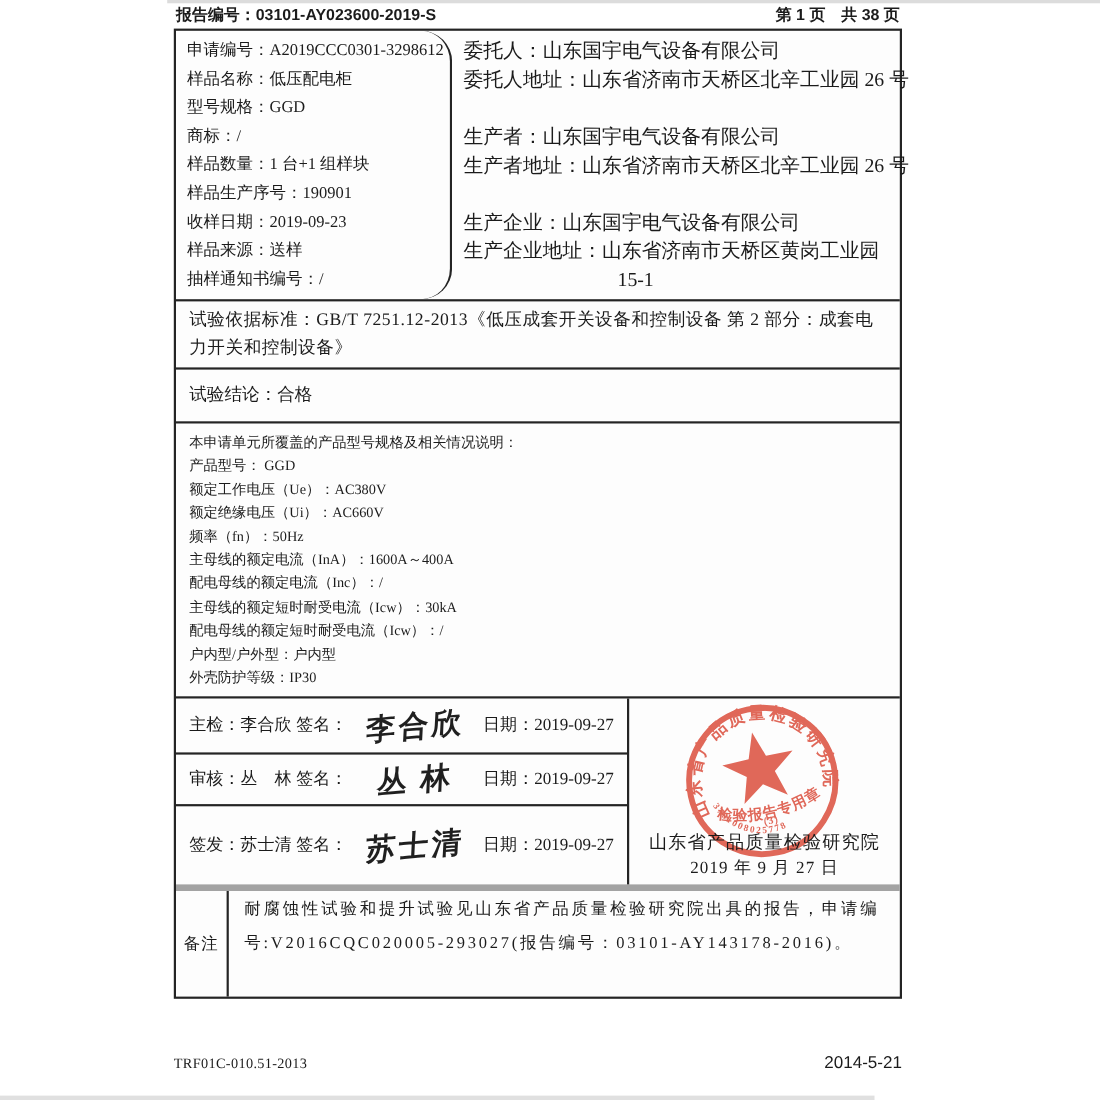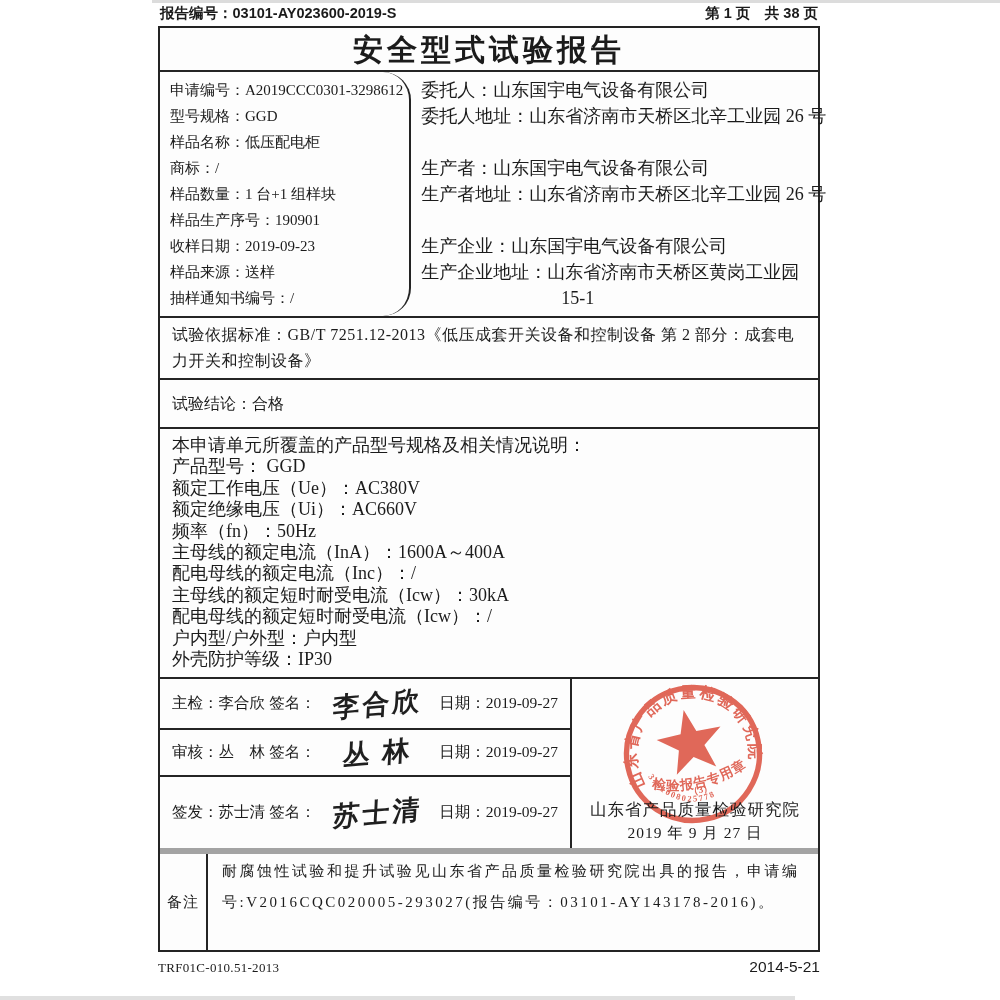--- a/index.html
+++ b/index.html
@@ -32,21 +32,21 @@
   .info-left { width:296px; border-right:2px solid #242424; padding:5px 6px 4px 10px;border-radius:28px; }
   .info-left div { line-height:26px; font-size:15px; white-space:nowrap; }
   .info-right { flex:1; padding:5px 6px 4px 10px; }
   .info-right div { line-height:26px; min-height:26px; font-size:18px; white-space:nowrap; }
   .info-right div.indent { padding-left:140px; }
 
   .std-row { border-bottom:2px solid #242424; padding:4px 12px; font-size:16px; line-height:26px; letter-spacing:0.5px; height:62px; }
   .concl-row { border-bottom:2px solid #242424; height:49px; line-height:47px; padding:0 12px; font-size:16px; }
 
   .spec-row { border-bottom:2px solid #242424; height:250px; padding:6px 12px; }
-  .spec-row div { line-height:21.4px; font-size:18px; white-space:nowrap; }
+  .spec-row div { line-height:21.4px; font-size:13px; white-space:nowrap; }
 
   .sig-section { display:flex; height:175px; border-bottom:6px solid #a3a3a3; }
   .sig-left { width:412px; border-right:2px solid #242424; display:flex; flex-direction:column; }
   .sig-line { display:flex; align-items:center; justify-content:space-between; padding:0 12px; }
   .sig-line-1 { flex:0 0 51px; border-bottom:2px solid #242424; }
   .sig-line-2 { flex:0 0 47px; border-bottom:2px solid #242424; }
   .sig-line-3 { flex:1; }
   .sig-role { font-size:15.5px; white-space:nowrap; }
   .sig-label { font-size:15.5px; white-space:nowrap; }
   .sig-script {
@@ -77,27 +77,26 @@
 
   <div class="doc">
 
     <div class="meta-row">
       <span>报告编号：03101-AY023600-2019-S</span>
       <span>第 1 页　共 38 页</span>
     </div>
 
     <div class="tbl">
 
-      <div class="title-cell">安全型式试验报告</div>
 
       <div class="info-row">
         <div class="info-left">
           <div>申请编号：A2019CCC0301-3298612</div>
+          <div>样品名称：低压配电柜</div>
           <div>型号规格：GGD</div>
-          <div>样品名称：低压配电柜</div>
           <div>商标：/</div>
           <div>样品数量：1 台+1 组样块</div>
           <div>样品生产序号：190901</div>
           <div>收样日期：2019-09-23</div>
           <div>样品来源：送样</div>
           <div>抽样通知书编号：/</div>
         </div>
         <div class="info-right">
           <div>委托人：山东国宇电气设备有限公司</div>
           <div>委托人地址：山东省济南市天桥区北辛工业园 26 号</div>

